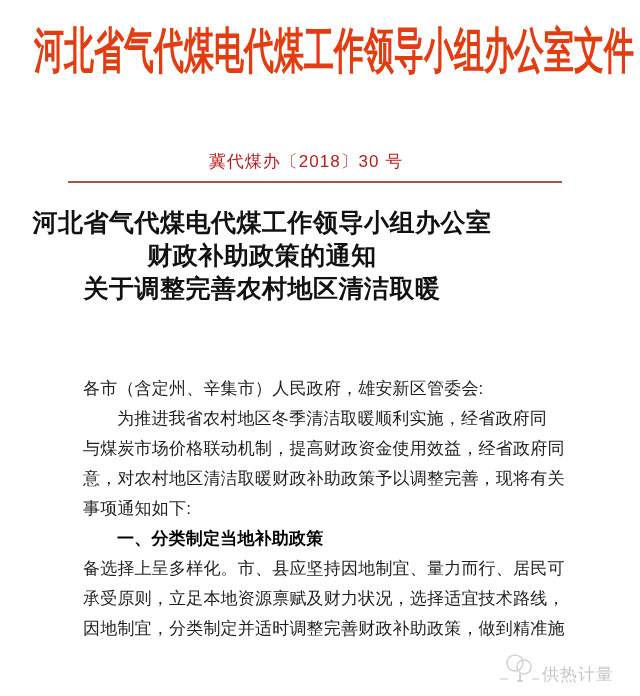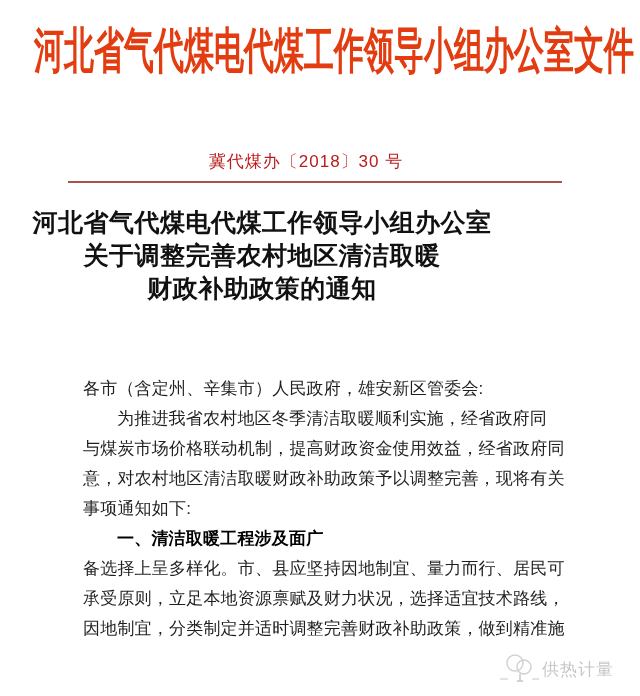--- a/index.html
+++ b/index.html
@@ -88,21 +88,21 @@
   .body-line { white-space: nowrap; }
   .body-line.indent { padding-left: 34px; }
   .body-line.bold { font-weight: bold; color: #000; }
 
   
   .watermark {
     position: absolute;
     top: 652px;
     left: 498px;
     display: flex;
-    align-items: center;
+    align-items: flex-end;
     color: #c6c6c6;
   }
   .watermark .wm-icon {
     width: 42px;
     height: 34px;
     margin-right: 2px;
   }
   .watermark .wm-label {
     font-size: 17px;
     letter-spacing: 1px;
@@ -117,31 +117,31 @@
   <div class="red-head">
     <span class="stretch">河北省气代煤电代煤工作领导小组办公室文件</span>
   </div>
 
   <div class="doc-number">冀代煤办〔2018〕30 号</div>
 
   <div class="red-rule"></div>
 
   <div class="doc-title">
     <div>河北省气代煤电代煤工作领导小组办公室</div>
+    <div>财政补助政策的通知</div>
     <div>关于调整完善农村地区清洁取暖</div>
-    <div>财政补助政策的通知</div>
   </div>
 
   <div class="body-text">
     <div class="body-line">各市（含定州、辛集市）人民政府，雄安新区管委会:</div>
     <div class="body-line indent">为推进我省农村地区冬季清洁取暖顺利实施，经省政府同</div>
     <div class="body-line">与煤炭市场价格联动机制，提高财政资金使用效益，经省政府同</div>
     <div class="body-line">意，对农村地区清洁取暖财政补助政策予以调整完善，现将有关</div>
     <div class="body-line">事项通知如下:</div>
-    <div class="body-line indent bold">一、清洁取暖工程涉及面广</div>
+    <div class="body-line indent bold">一、分类制定当地补助政策</div>
     <div class="body-line">备选择上呈多样化。市、县应坚持因地制宜、量力而行、居民可</div>
     <div class="body-line">承受原则，立足本地资源禀赋及财力状况，选择适宜技术路线，</div>
     <div class="body-line">因地制宜，分类制定并适时调整完善财政补助政策，做到精准施</div>
   </div>
 
   <div class="watermark">
     <svg class="wm-icon" viewBox="0 0 42 34" fill="none" xmlns="http://www.w3.org/2000/svg">
       <circle cx="17" cy="11" r="8" stroke="#d2d2d2" stroke-width="1.5"></circle>
       <circle cx="26" cy="15" r="7" stroke="#d2d2d2" stroke-width="1.5"></circle>
       <line x1="22" y1="22" x2="22" y2="29" stroke="#c6c6c6" stroke-width="1.5"></line>

